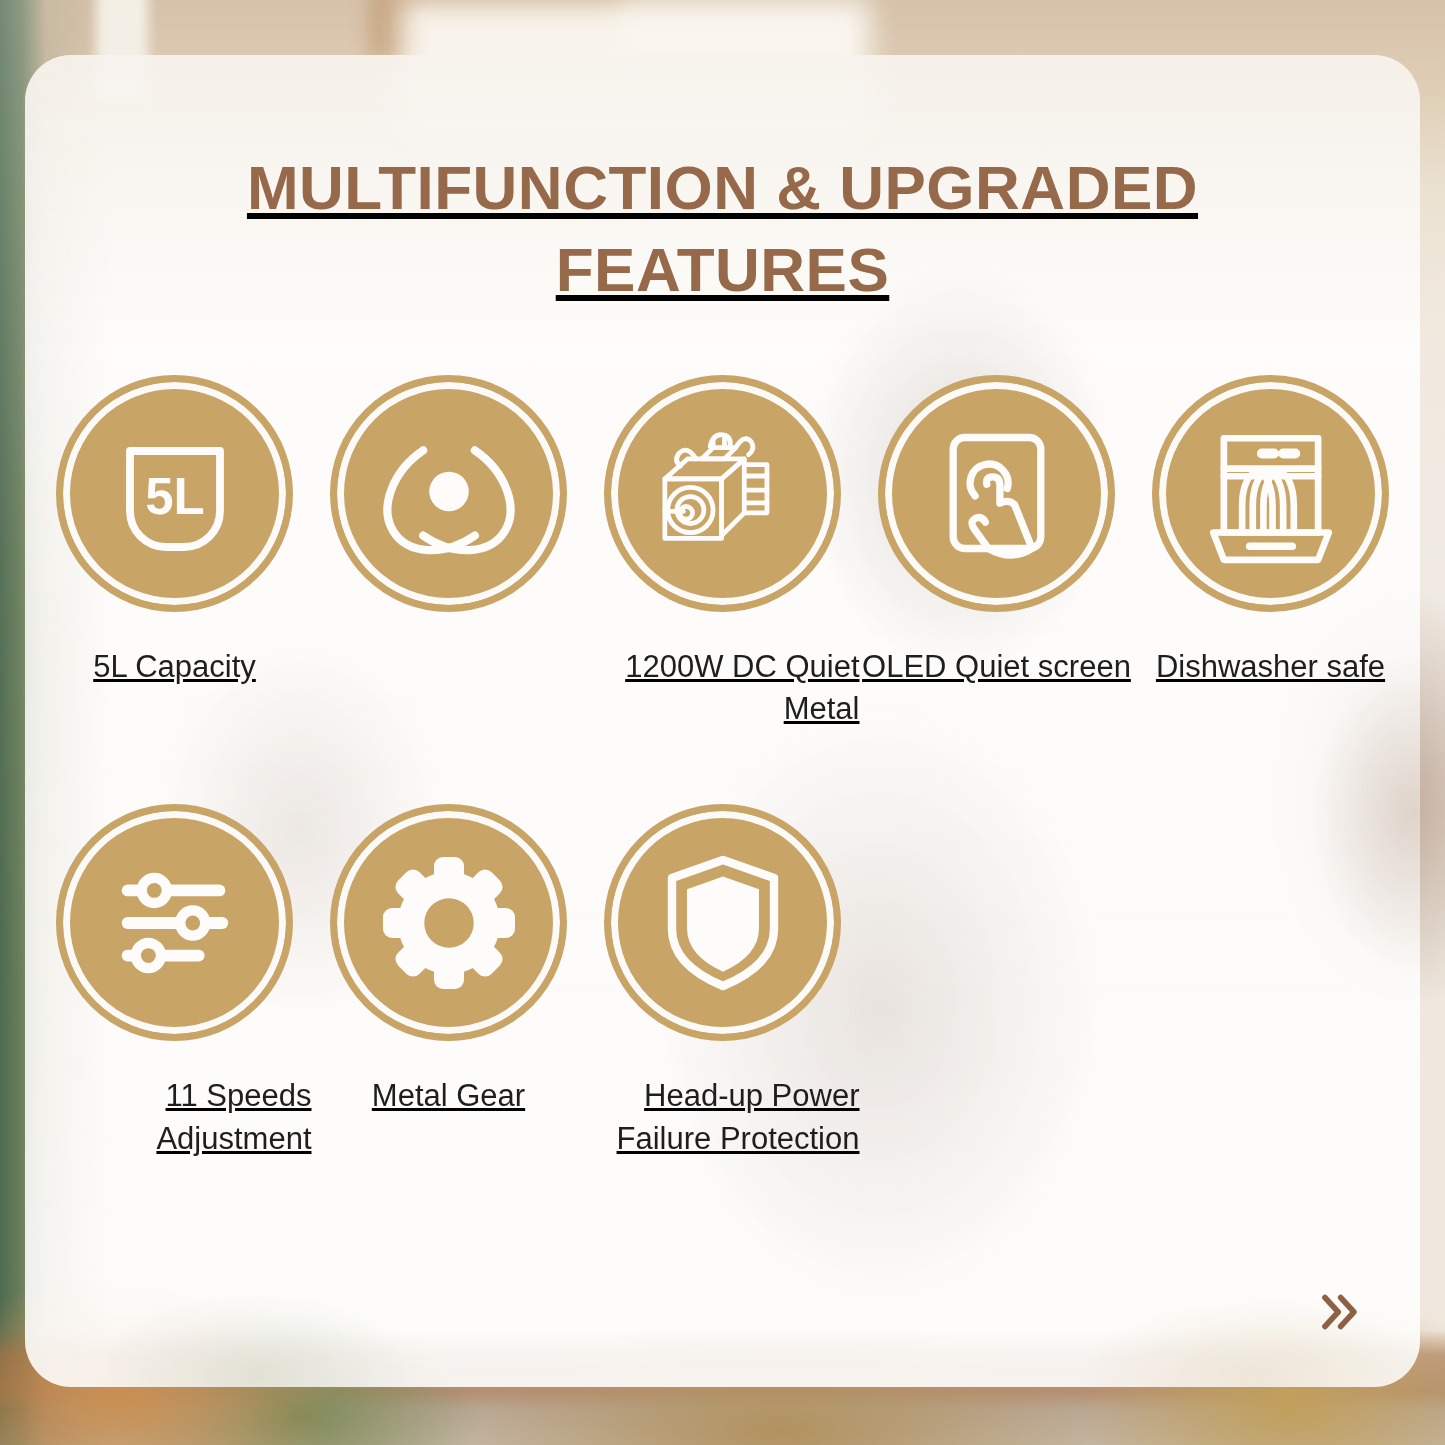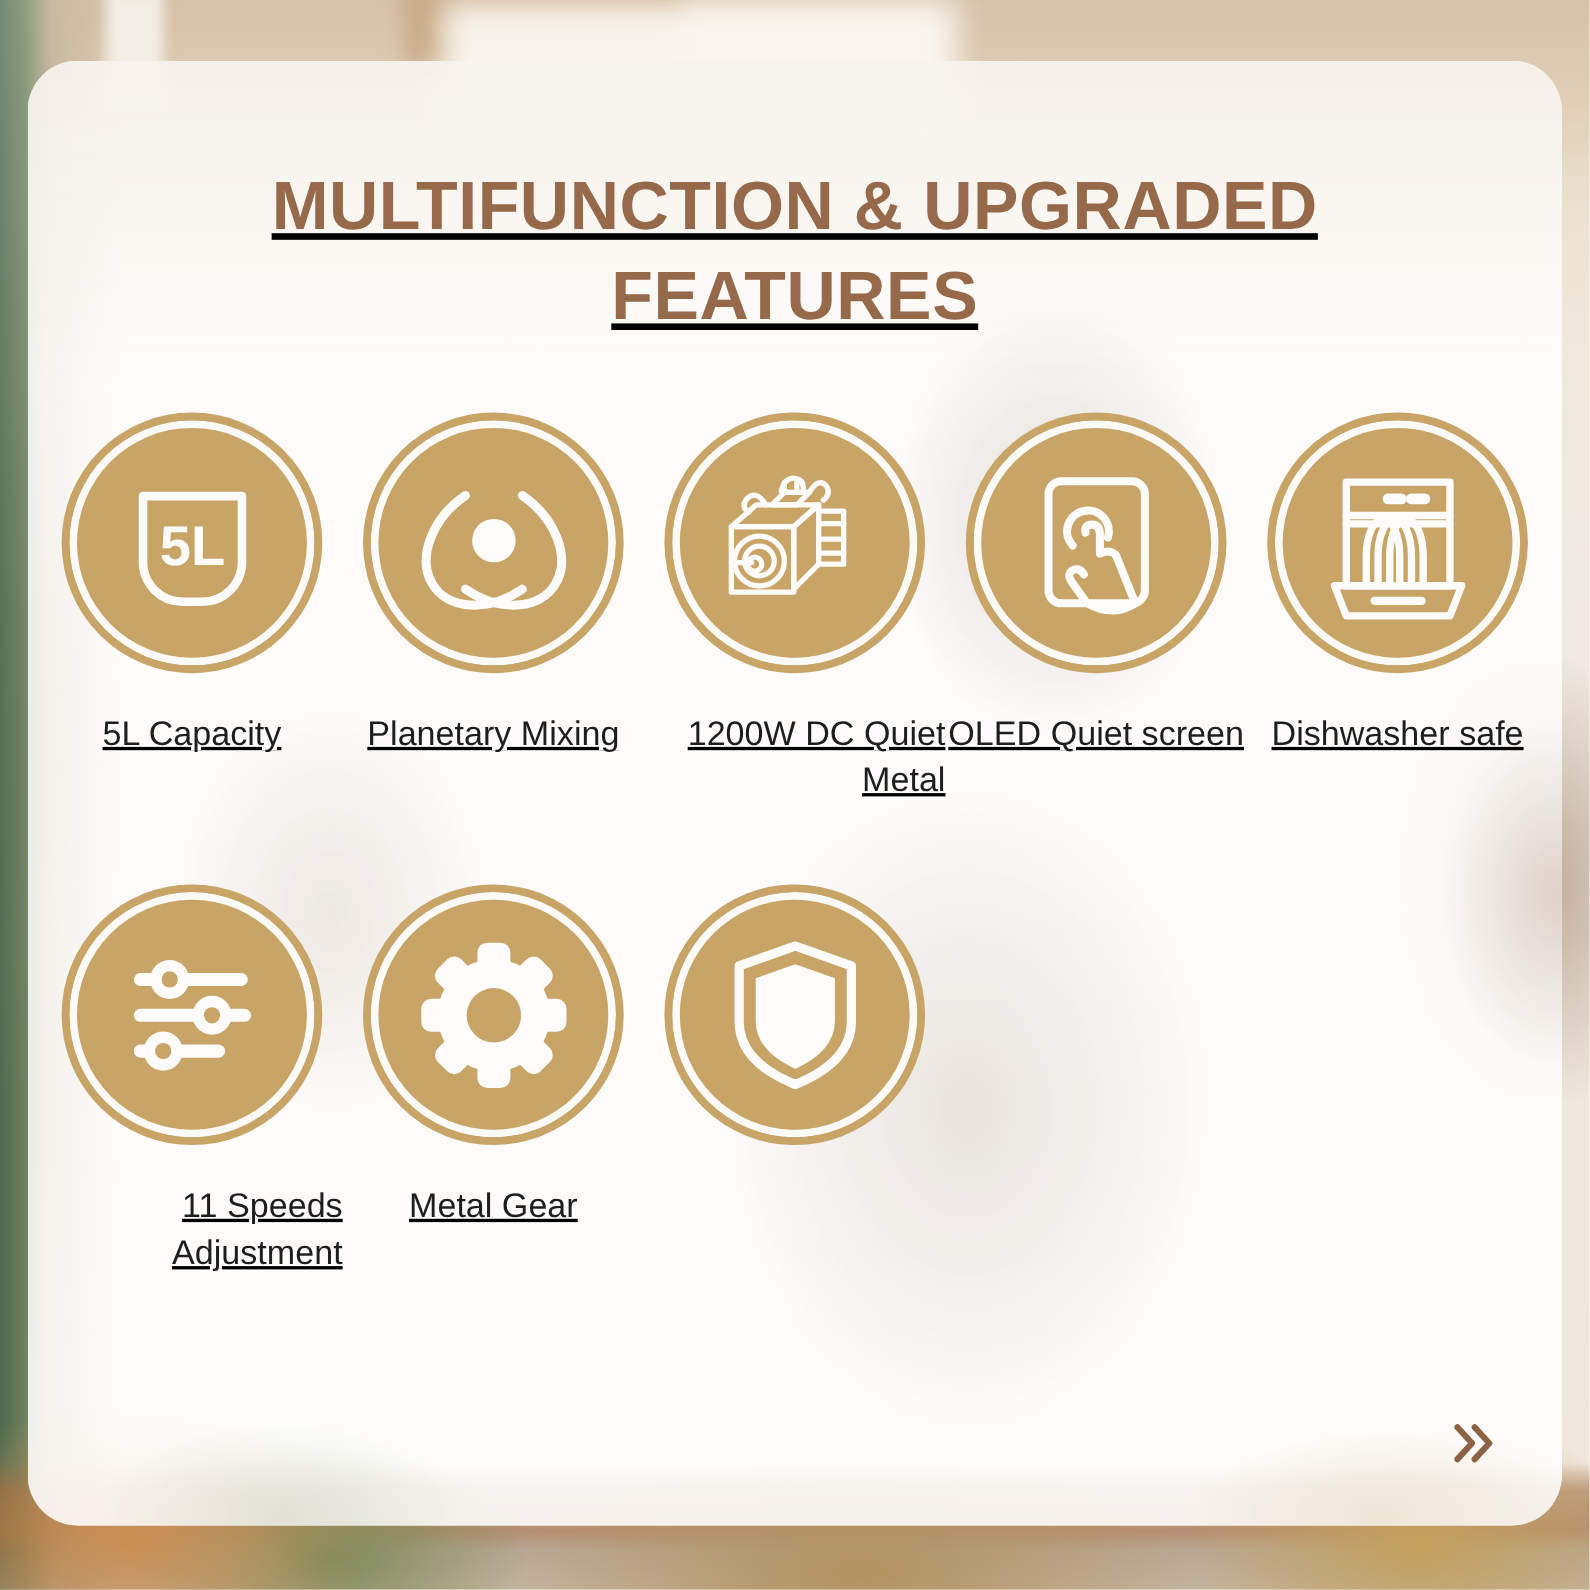--- a/index.html
+++ b/index.html
@@ -161,21 +161,20 @@
         <span>
           <svg width="152" height="152" viewBox="0 0 100 100">
             <g fill="none" stroke="#fdfcfa" stroke-width="5.4" stroke-linecap="round">
               <path d="M33 22 a30 22 -38 1 0 34 56" transform="rotate(0 50 50)"></path>
               <path d="M67 22 a30 22 38 1 1 -34 56"></path>
             </g>
             <circle cx="50" cy="49" r="13" fill="#fdfcfa"></circle>
           </svg>
         </span>
       </div>
-      <div class="label">Planetary Mixing</div>
     </div>
 
     <div class="cell">
       <div class="circle">
         <span>
           <svg width="156" height="156" viewBox="0 0 110 100">
             <g fill="none" stroke="#fdfcfa" stroke-width="3.4" stroke-linejoin="round" stroke-linecap="round">
 
               <path d="M14 40 h40 v42 h-40 z"></path>
 
@@ -295,20 +294,21 @@
 
     <div class="cell">
       <div class="circle">
         <span>
           <svg width="150" height="150" viewBox="0 0 100 100">
             <path d="M50 8 L84 20 v34 q0 24 -34 38 Q16 78 16 54 V20 Z" fill="none" stroke="#fdfcfa" stroke-width="5.6" stroke-linejoin="round"></path>
             <path d="M50 19 L74 27.5 v26 q0 18 -24 29 Q26 71.5 26 53.5 V27.5 Z" fill="#fdfcfa"></path>
           </svg>
         </span>
       </div>
+      <div class="label">Head-up Power Failure Protection</div>
     </div>
 
   </div>
 
   <div id="chevron">
     <span>
       <svg width="58" height="58" viewBox="0 0 48 48">
         <g fill="none" stroke="#8c6245" stroke-width="4.6" stroke-linecap="round" stroke-linejoin="round">
           <path d="M14 12 L25 24 L14 36"></path>
           <path d="M27 12 L38 24 L27 36"></path>

